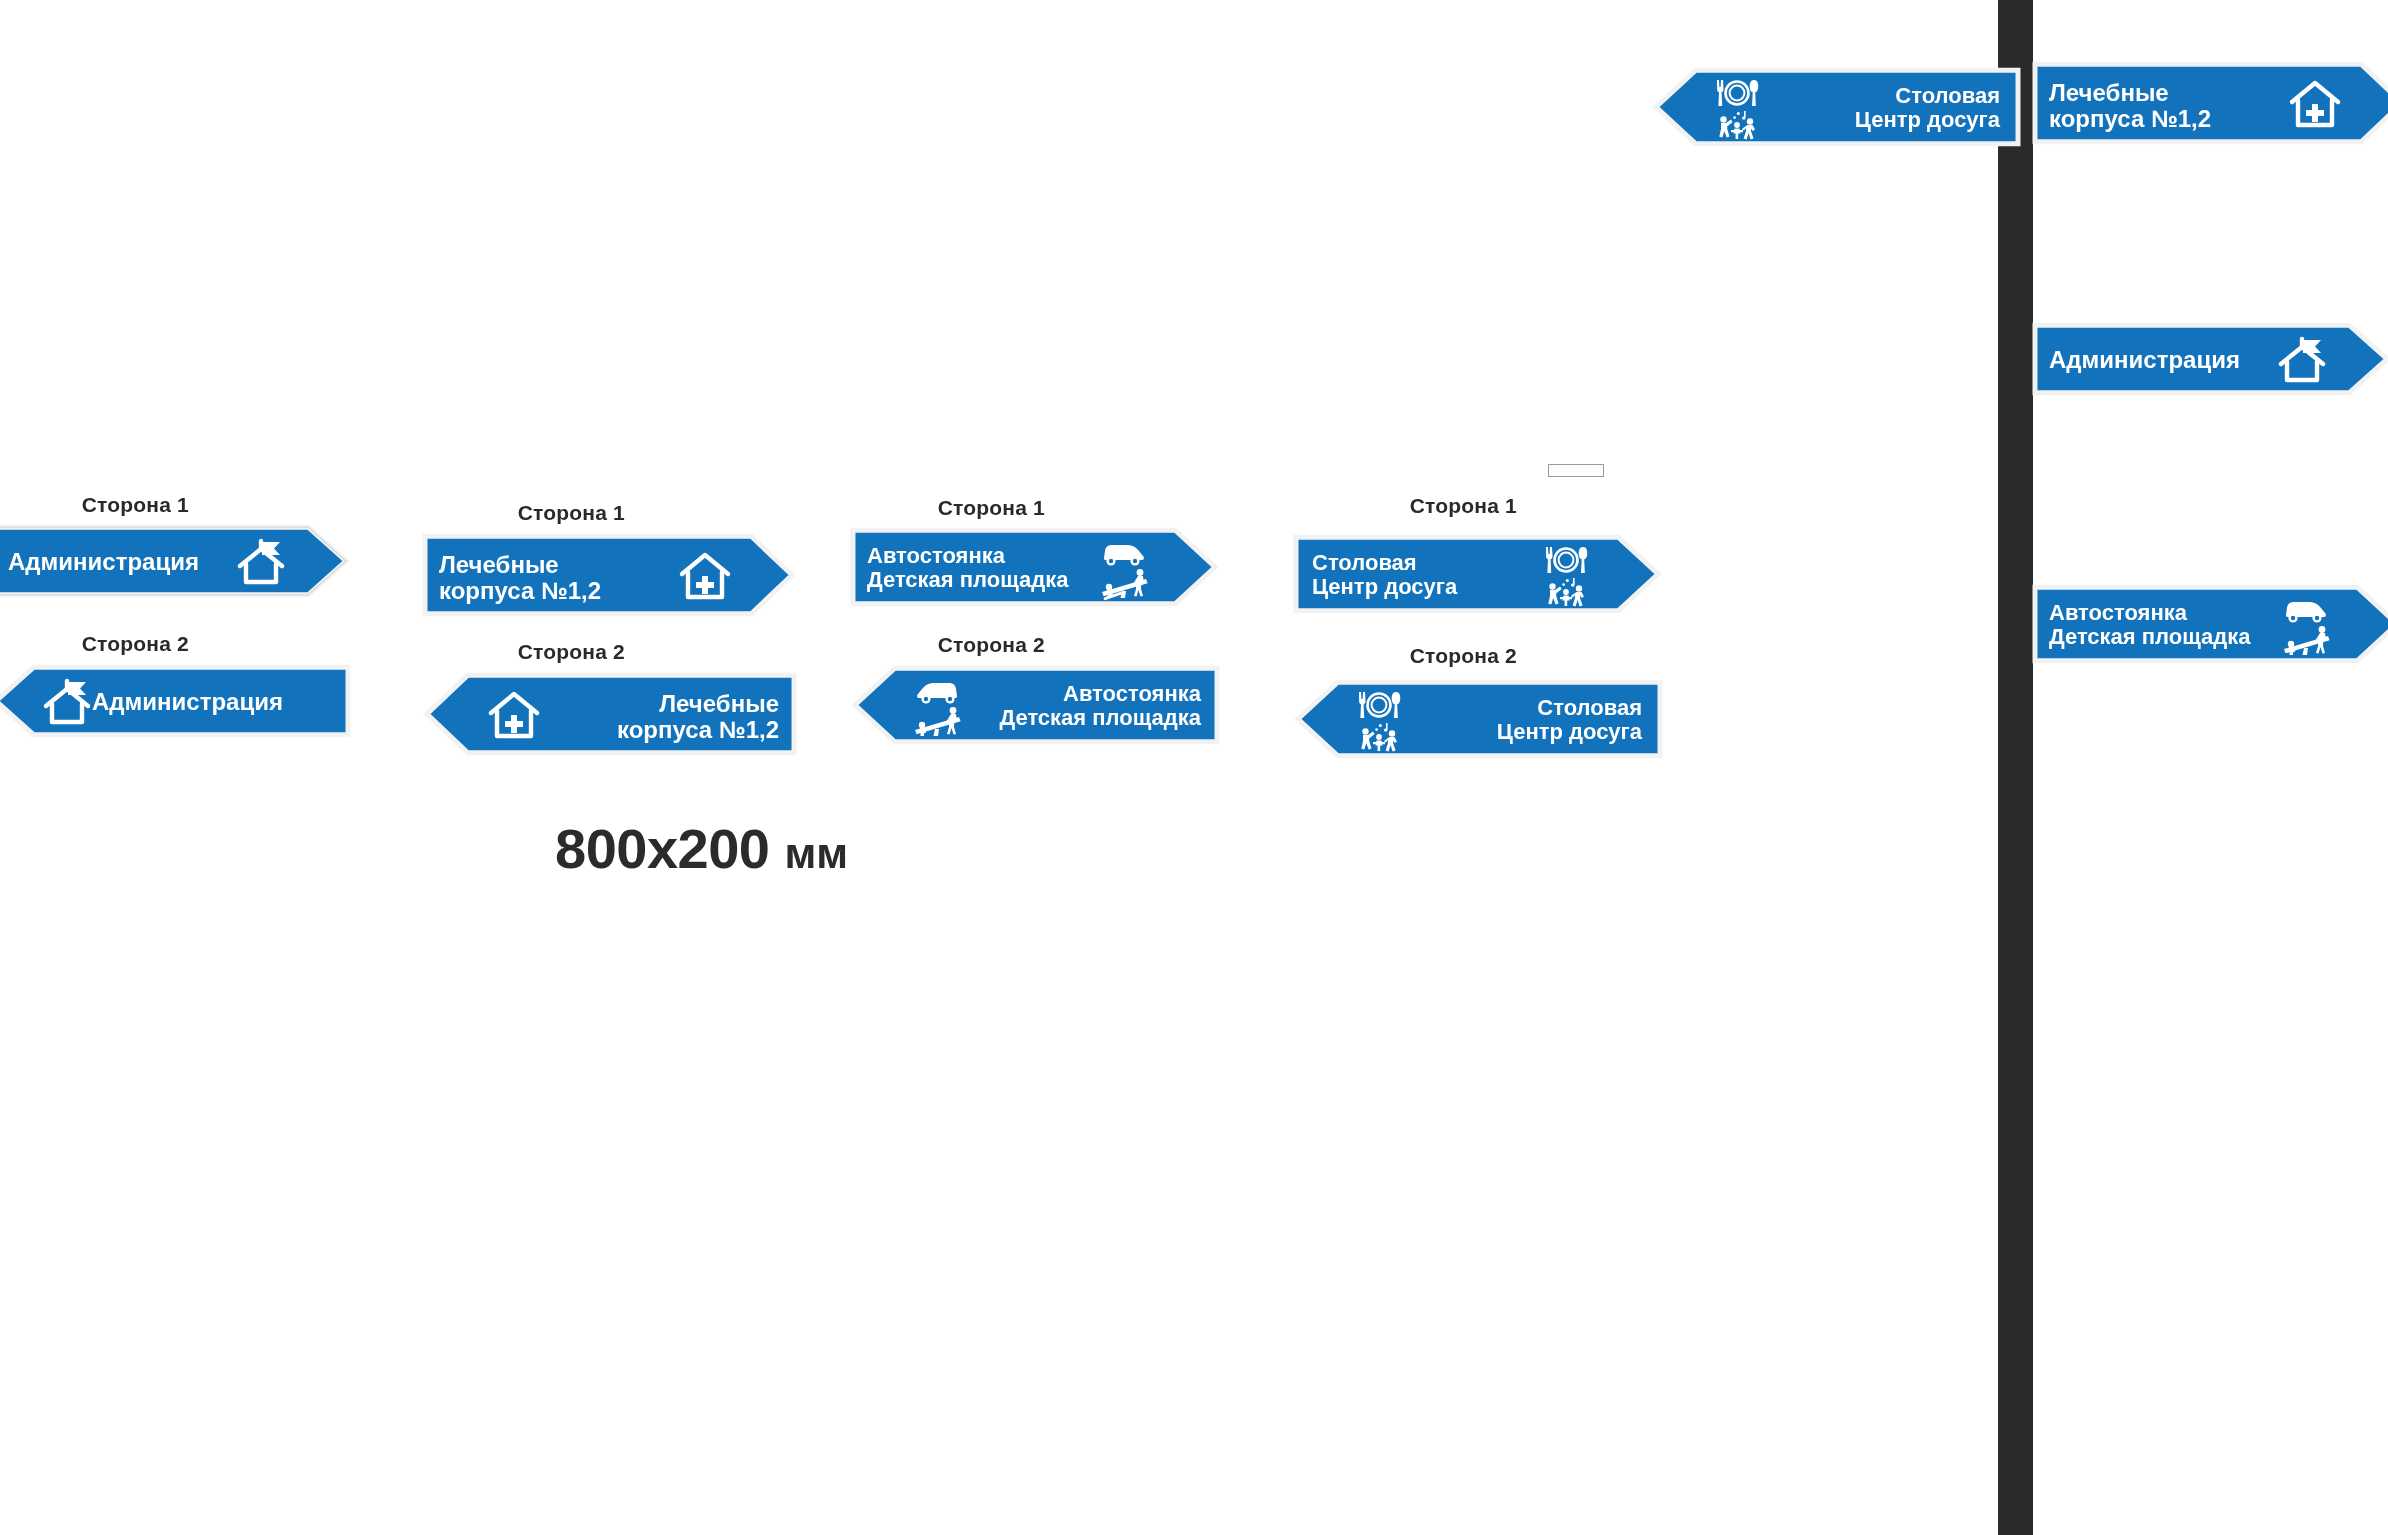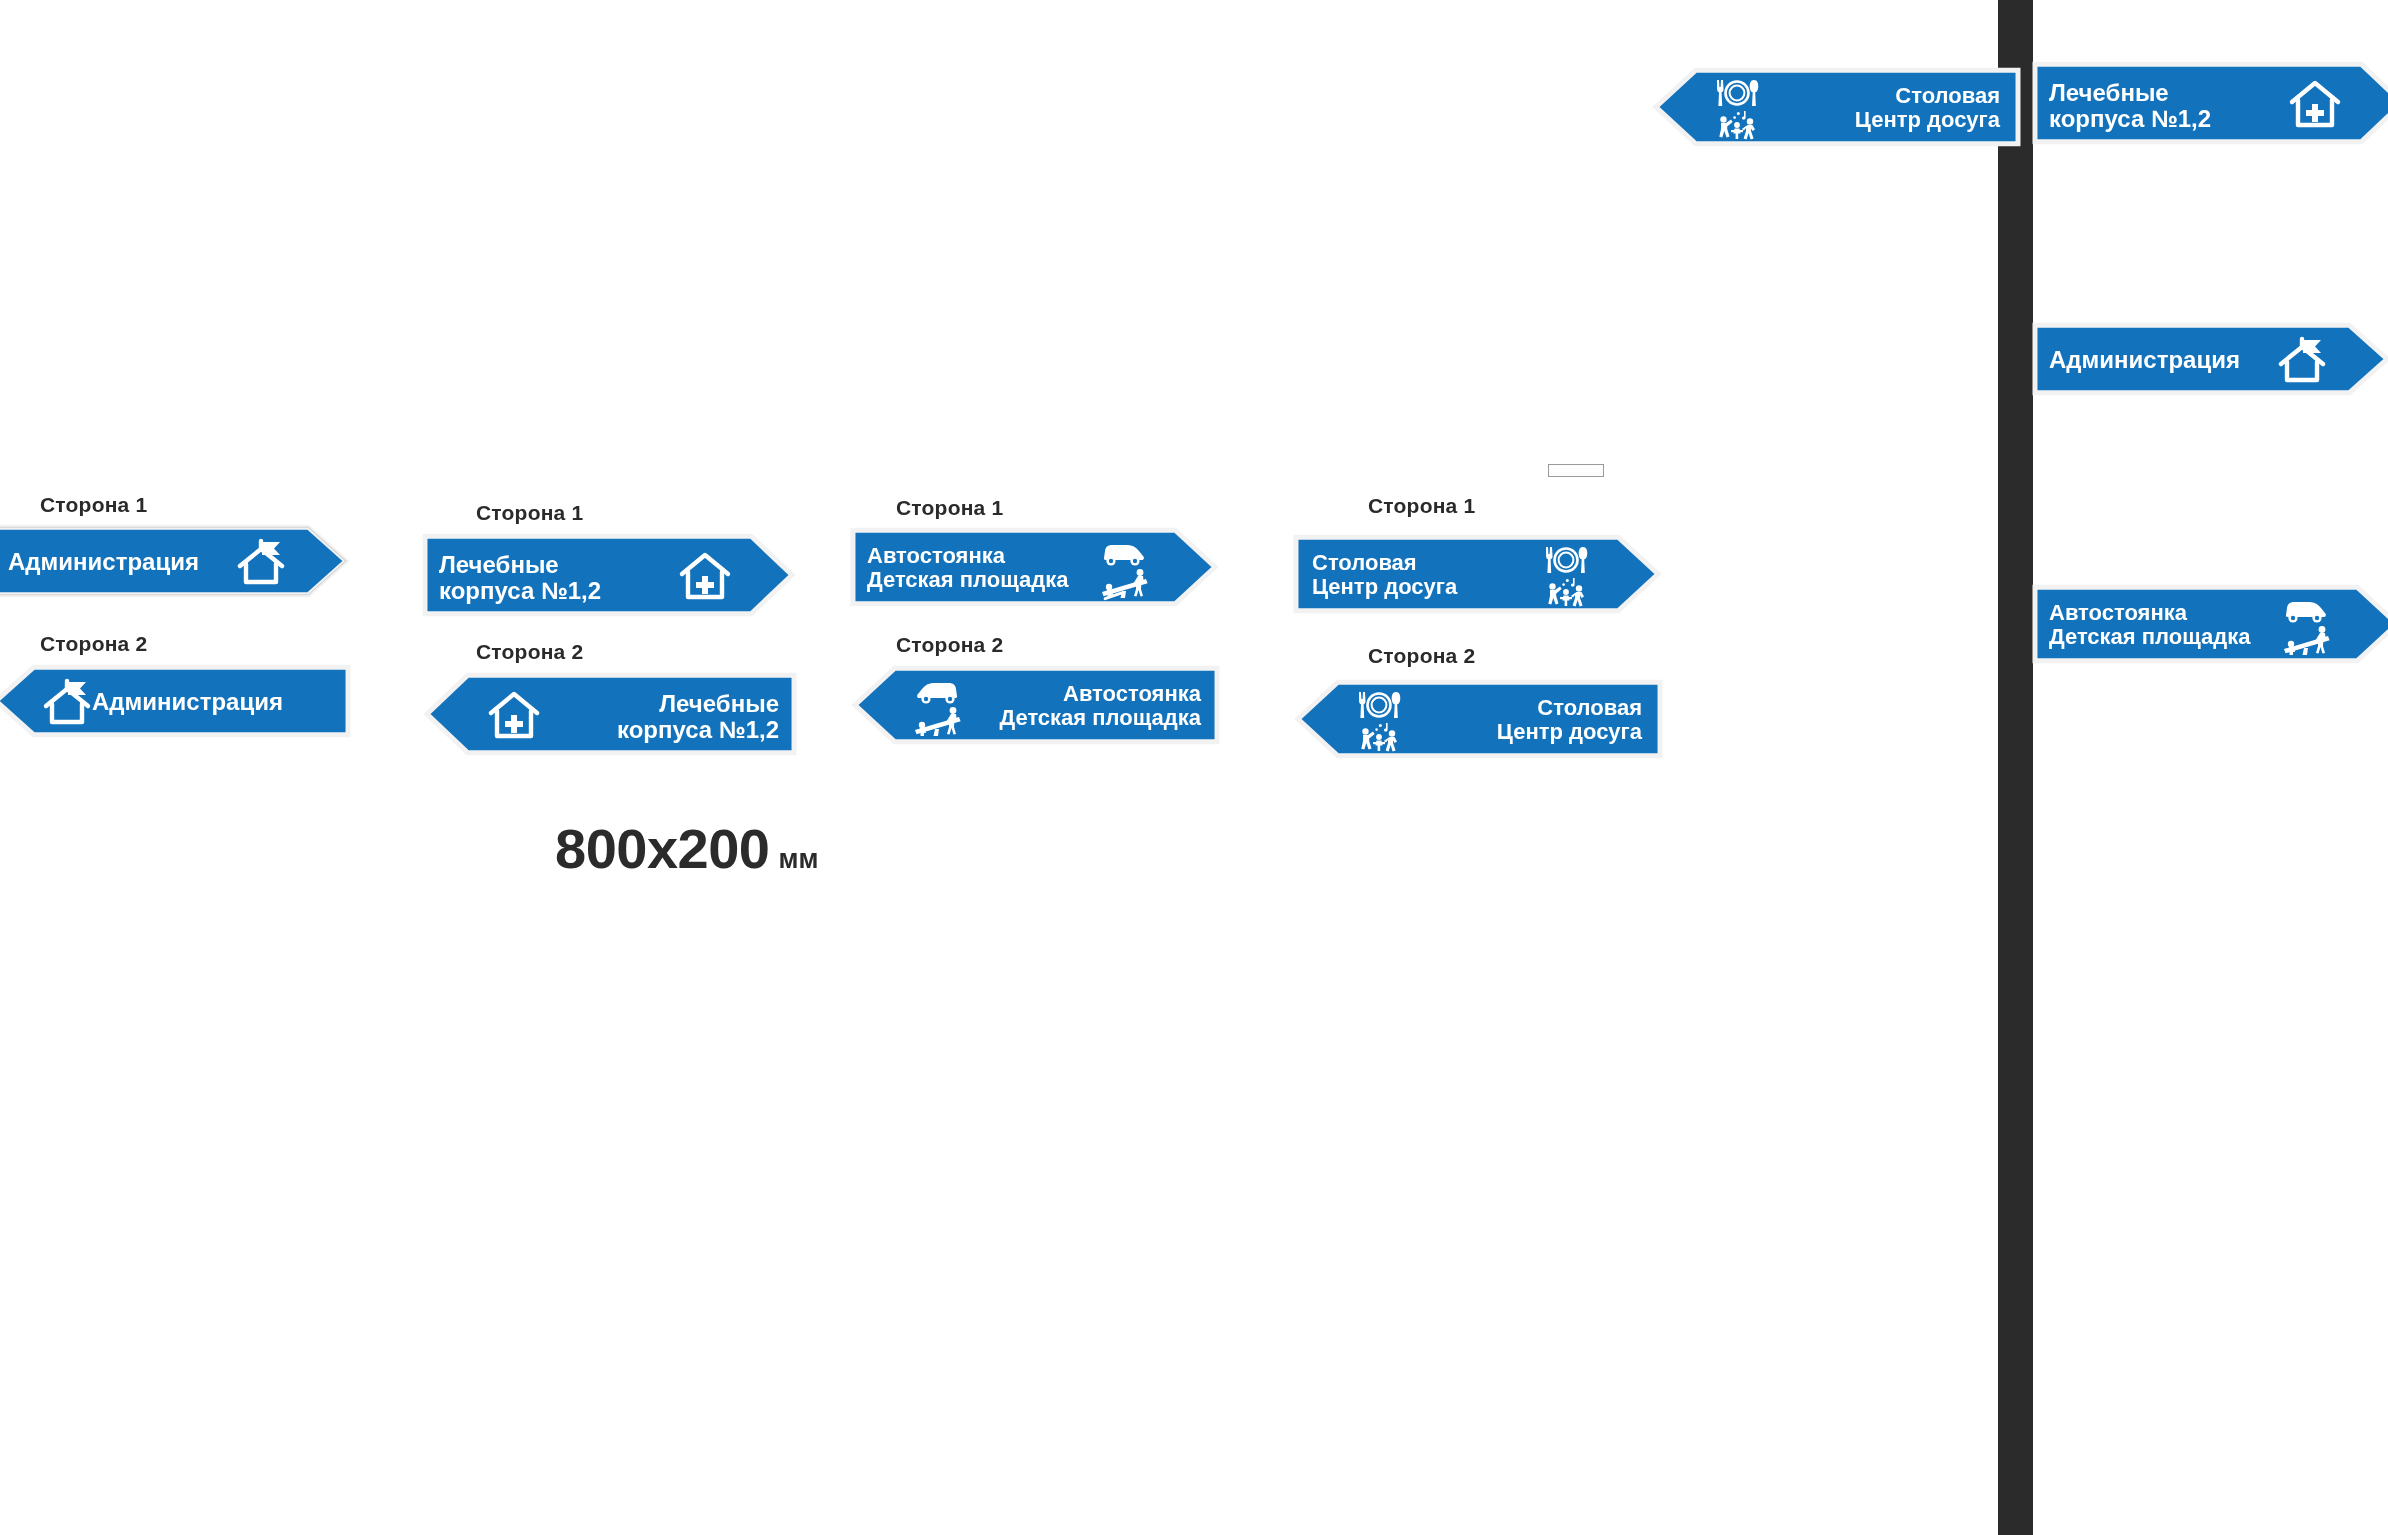--- a/index.html
+++ b/index.html
@@ -18,32 +18,32 @@
   }
 
   
   .side-label{
     position:absolute;
     font-size:21px;
     font-weight:bold;
     color:#2a2a2a;
     letter-spacing:0.2px;
     white-space:nowrap;
-    text-align:left;
+    text-align:right;
   }
 
   
   .dim-caption{
     position:absolute;
     color:#2b2b2b;
     white-space:nowrap;
     font-weight:bold;
   }
   .dim-caption .num{font-size:56px;letter-spacing:-0.5px;}
-  .dim-caption .unit{font-size:27px;margin-left:9px;}
+  .dim-caption .unit{font-size:43px;margin-left:15px;}
 
   
   .stray-box{
     position:absolute;
     border:1.5px solid #9a9a9a;
     background:#fdfdfd;
   }
 
   
   .sign{position:absolute;}

